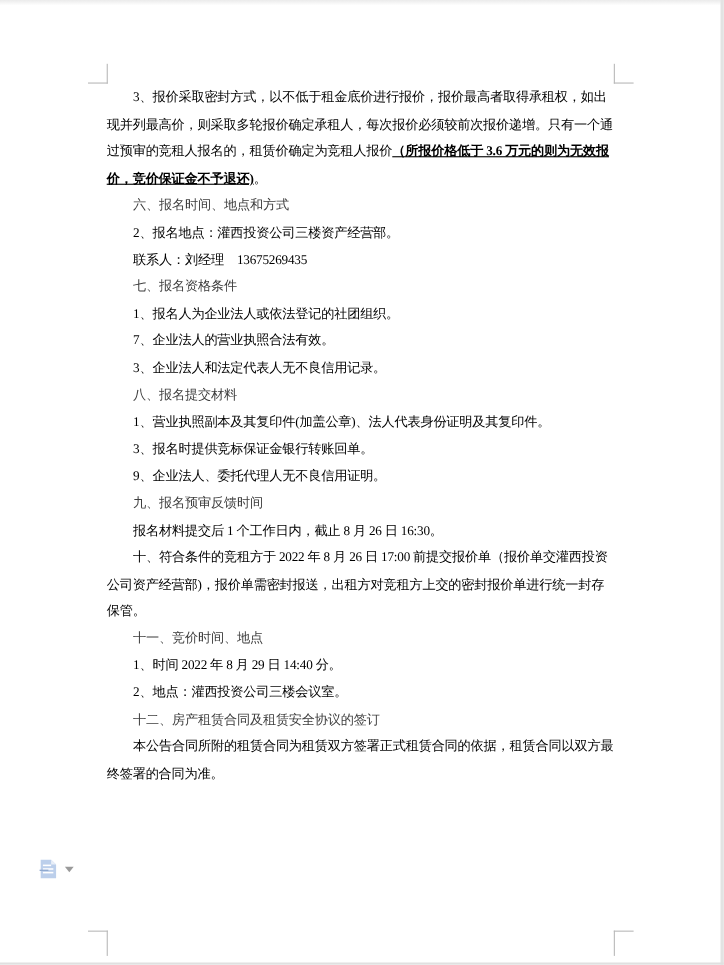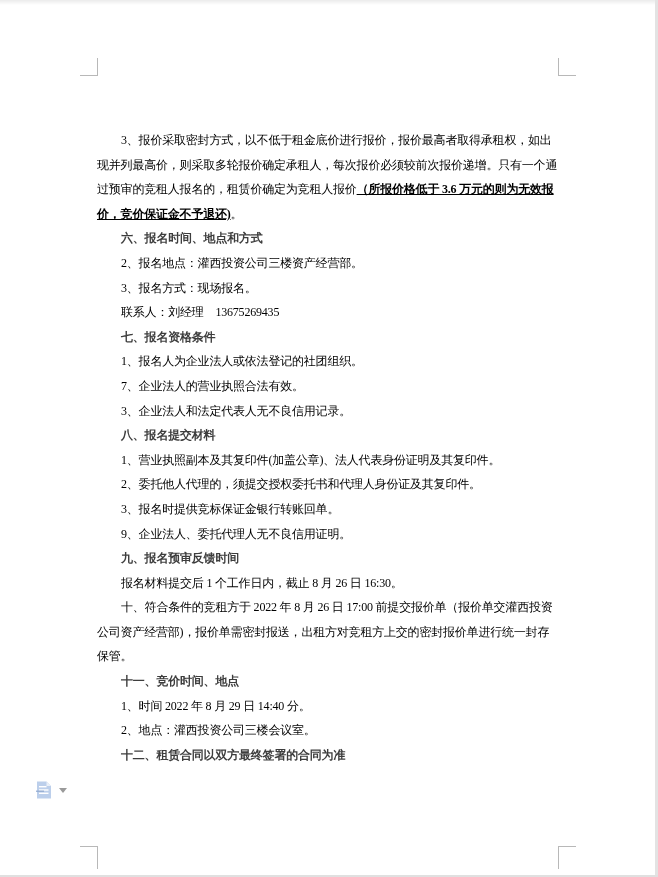--- a/index.html
+++ b/index.html
@@ -11,30 +11,30 @@
     font-family: "Liberation Serif", "DejaVu Serif", serif;
   }
   
   .edge-top    { position:absolute; left:0; top:0; width:658px; height:5px;
                  background: linear-gradient(#ebebeb, #ffffff); }
   .edge-right  { position:absolute; right:0; top:0; width:3px; height:877px; background:#e3e3e3; }
   .edge-bottom { position:absolute; left:0; bottom:0; width:658px; height:2px; background:#e0e0e0; }
 
   
   .doc-text {
-    position:absolute; left:97px; top:15px; width:461px;
-    padding-top:113px;
+    position:absolute; left:97px; top:0; width:461px;
+    padding-top:76px;
     color:#000;
     font-size:12px;
     line-height:24.6px;
     letter-spacing:-0.2px;
   }
   p.para { margin:0; text-indent:2em; }
   p.heading {
-    font-weight:bold;
+    font-weight:normal;
     color:#3d3d3d;
     font-family:"Liberation Sans","DejaVu Sans",sans-serif;
   }
   span.bold { font-weight:bold; }
   span.underline { text-decoration:underline; }
 
   
   .crop { position:absolute; }
   .crop-tl { left:80px;  top:58px;  width:17px; height:17px;
              border-right:1px solid #b8b8b8; border-bottom:1px solid #b8b8b8; }
@@ -68,38 +68,37 @@
 
 <div class="crop crop-tl"></div>
 <div class="crop crop-tr"></div>
 <div class="crop crop-bl"></div>
 <div class="crop crop-br"></div>
 
 <div class="doc-text">
     <p class="para"><span>3、报价采取密封方式，以不低于租金底价进行报价，报价最高者取得承租权，如出现并列最高价，则采取多轮报价确定承租人，每次报价必须较前次报价递增。只有一个通过预审的竞租人报名的，租赁价确定为竞租人报价</span><span class="bold underline">（所报价格低于 3.6 万元的则为无效报价，竞价保证金不予退还)</span><span>。</span></p>
     <p class="para heading"><span>六、报名时间、地点和方式</span></p>
     <p class="para"><span>2、报名地点：灌西投资公司三楼资产经营部。</span></p>
-    <p class="para"><span>3、报名方式：现场报名。</span></p>
     <p class="para"><span>联系人：刘经理　13675269435</span></p>
     <p class="para heading"><span>七、报名资格条件</span></p>
     <p class="para"><span>1、报名人为企业法人或依法登记的社团组织。</span></p>
     <p class="para"><span>7、企业法人的营业执照合法有效。</span></p>
     <p class="para"><span>3、企业法人和法定代表人无不良信用记录。</span></p>
     <p class="para heading"><span>八、报名提交材料</span></p>
     <p class="para"><span>1、营业执照副本及其复印件(加盖公章)、法人代表身份证明及其复印件。</span></p>
-    <p class="para"><span>2、委托他人代理的，须提交授权委托书和代理人身份证及其复印件。</span></p>
     <p class="para"><span>3、报名时提供竞标保证金银行转账回单。</span></p>
     <p class="para"><span>9、企业法人、委托代理人无不良信用证明。</span></p>
     <p class="para heading"><span>九、报名预审反馈时间</span></p>
     <p class="para"><span>报名材料提交后 1 个工作日内，截止 8 月 26 日 16:30。</span></p>
     <p class="para"><span>十、符合条件的竞租方于 2022 年 8 月 26 日 17:00 前提交报价单（报价单交灌西投资公司资产经营部)，报价单需密封报送，出租方对竞租方上交的密封报价单进行统一封存保管。</span></p>
     <p class="para heading"><span>十一、竞价时间、地点</span></p>
     <p class="para"><span>1、时间 2022 年 8 月 29 日 14:40 分。</span></p>
     <p class="para"><span>2、地点：灌西投资公司三楼会议室。</span></p>
-    <p class="para heading"><span>十二、租赁合同以双方最终签署的合同为准</span></p>
+    <p class="para heading"><span>十二、房产租赁合同及租赁安全协议的签订</span></p>
+    <p class="para"><span>本公告合同所附的租赁合同为租赁双方签署正式租赁合同的依据，租赁合同以双方最终签署的合同为准。</span></p>
   </div>
 
 <div class="paste-btn">
   <span>
     <svg width="20" height="20" viewBox="0 0 20 20">
       <path d="M3 1.5 h9.5 l4.5 4.5 v12.5 h-14 z" fill="#bccfeb"></path>
       <path d="M12.5 1.5 l4.5 4.5 h-4.5 z" fill="#e9eff8"></path>
       <rect x="5" y="6" width="7.5" height="1.4" fill="#ffffff"></rect>
       <rect x="5" y="9.3" width="9.5" height="1.4" fill="#ffffff"></rect>
       <rect x="5" y="12.6" width="9.5" height="1.4" fill="#ffffff"></rect>

